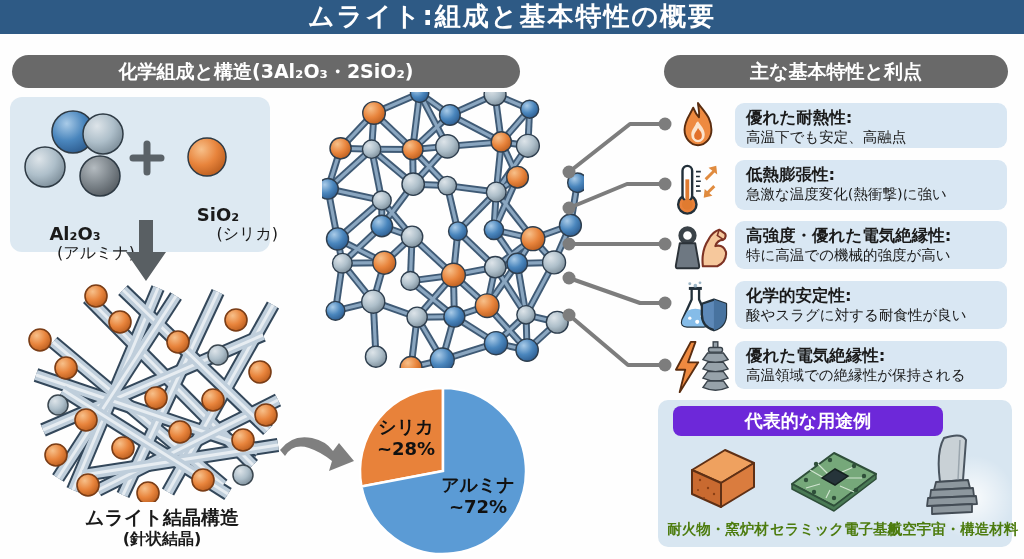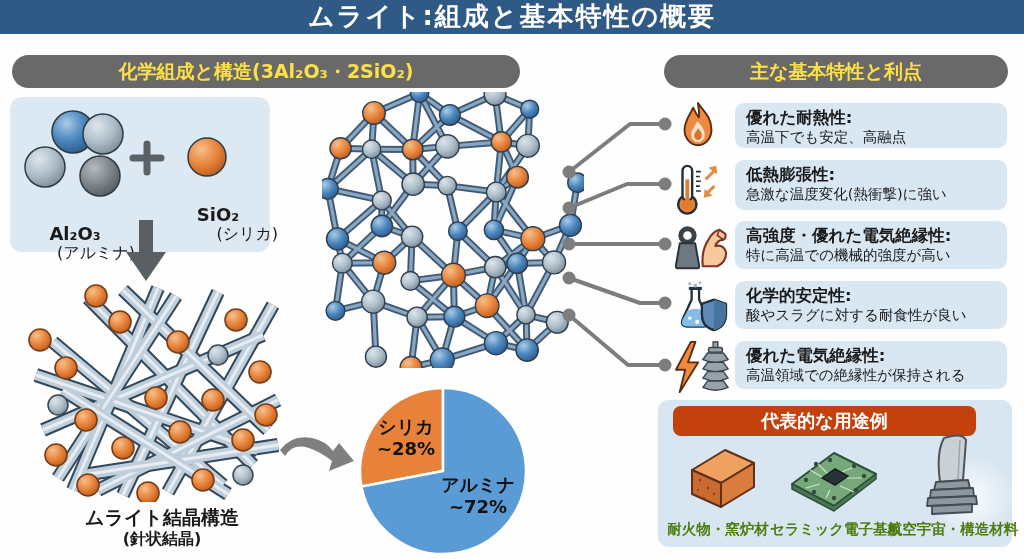--- a/index.html
+++ b/index.html
@@ -4,40 +4,40 @@
 <style>
   html,body{margin:0;padding:0;background:#ffffff;}
   .canvas{position:relative;width:1024px;height:559px;background:#fefefe;overflow:hidden;
           font-family:"DejaVu Sans","Liberation Sans",sans-serif;color:#1a1a1a;}
   .abs{position:absolute;}
   
   .header{left:0;top:0;width:1024px;height:34px;background:#2e5a85;display:flex;align-items:flex-end;justify-content:center;}
   .header-title{color:#ffffff;font-size:26px;font-weight:700;letter-spacing:2px;}
   
   .pill{background:#696969;border-radius:17px;display:flex;align-items:center;justify-content:center;
-        color:#fde047;font-weight:700;font-size:19px;height:33px;}
+        color:#ffffff;font-weight:700;font-size:19px;height:33px;}
   .pill-left{left:12px;top:55px;width:508px;}
   .pill-right{left:664px;top:55px;width:344px;}
   
   .comp-panel{left:10px;top:97px;width:260px;height:155px;background:#dde9f2;border-radius:12px;}
   .formula-block{width:120px;text-align:center;line-height:19px;}
   .formula{font-size:18px;font-weight:700;}
   .formula-name{font-size:16px;font-weight:400;text-align:right;}
   .crystal-caption{left:62px;top:506px;width:200px;text-align:center;font-weight:700;}
   .crystal-caption .l1{font-size:19px;line-height:23px;}
   .crystal-caption .l2{font-size:16px;line-height:19px;}
   
   .pie-label{position:absolute;text-align:center;font-weight:700;font-size:18px;line-height:22px;color:#111;}
   
   .prop-box{background:#d9e7f3;border-radius:9px;width:272px;padding:4px 18px 4px 11px;box-sizing:border-box;}
   .prop-title{font-size:16.5px;font-weight:700;line-height:21px;}
   .prop-desc{font-size:14.5px;line-height:19px;}
   
   .uses-panel{left:658px;top:400px;width:354px;height:147px;background:#d8e6f1;border-radius:10px;}
-  .uses-header{left:673px;top:406px;width:303px;height:30px;background:#c2410c;border-radius:8px;
+  .uses-header{left:673px;top:406px;width:270px;height:30px;background:#6d28d9;border-radius:8px;
                display:flex;align-items:center;justify-content:center;color:#fff;font-size:18px;font-weight:700;}
   .use-label{position:absolute;top:520px;transform:translateX(-50%);white-space:nowrap;
              font-size:14.5px;font-weight:700;color:#4d7c0f;}
   .watermark{left:930px;top:455px;width:85px;height:85px;border-radius:50%;
              background:radial-gradient(circle,rgba(255,255,255,0.85) 0%,rgba(255,255,255,0) 70%);}
   svg{display:block;}
 </style>
 </head>
 <body>
 

